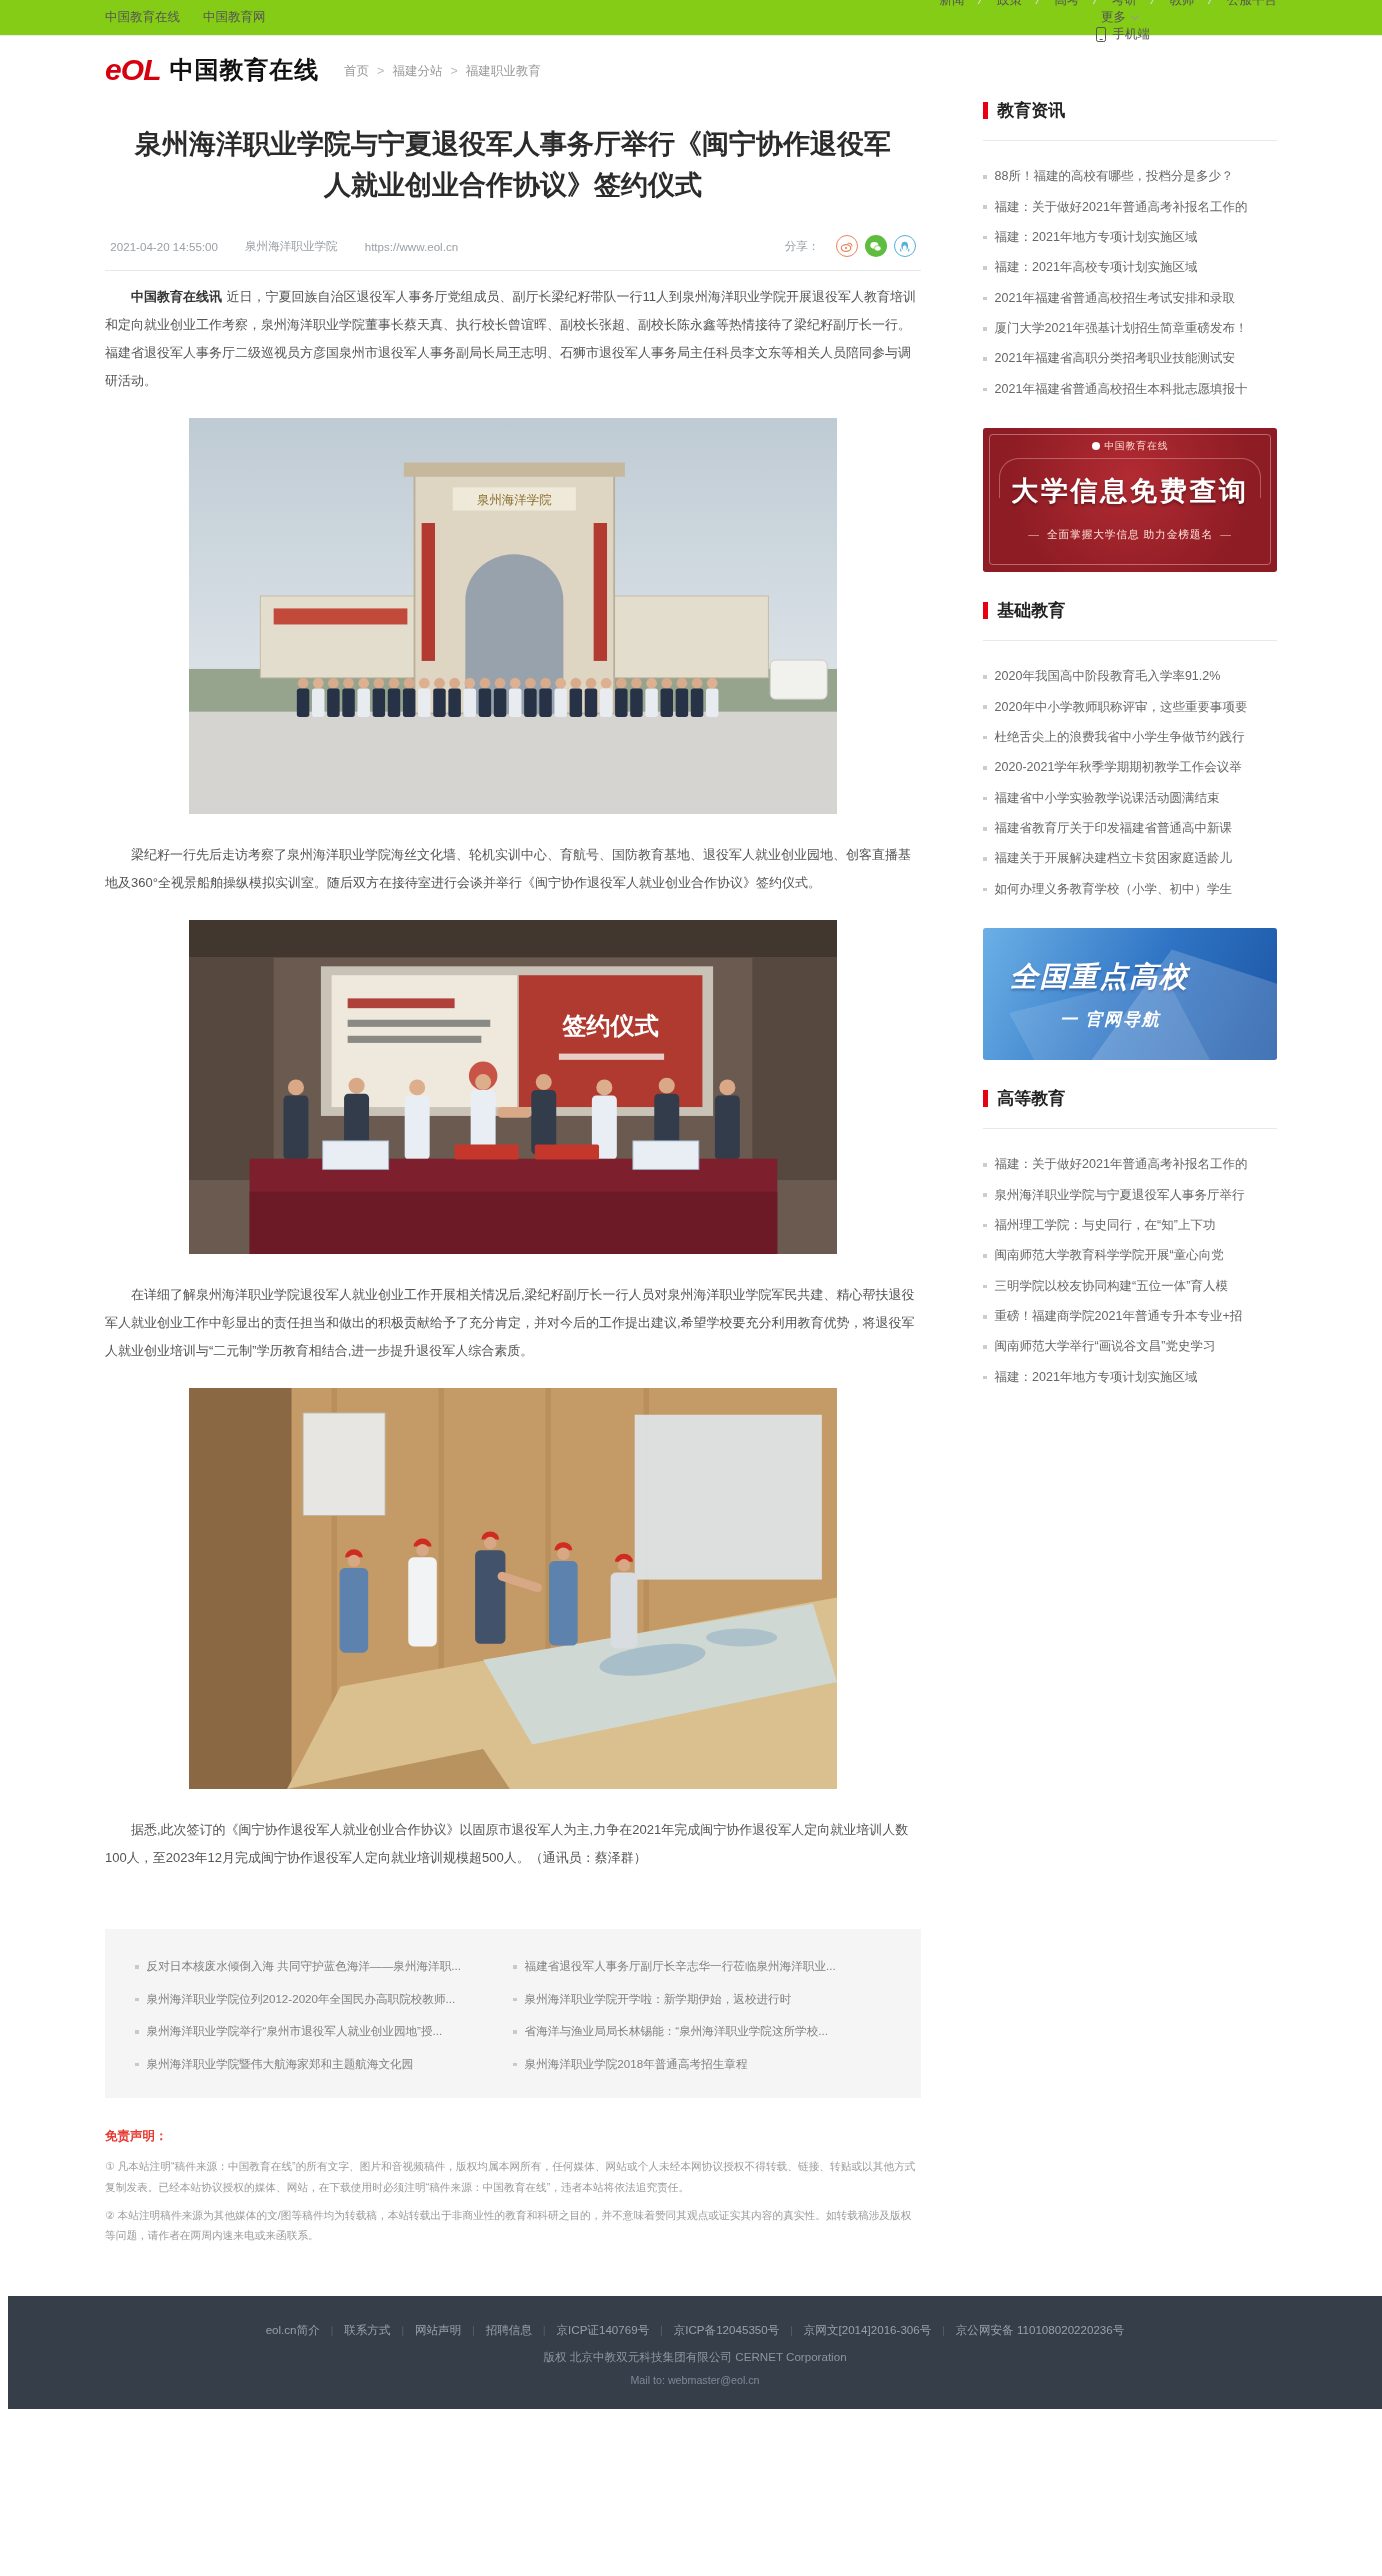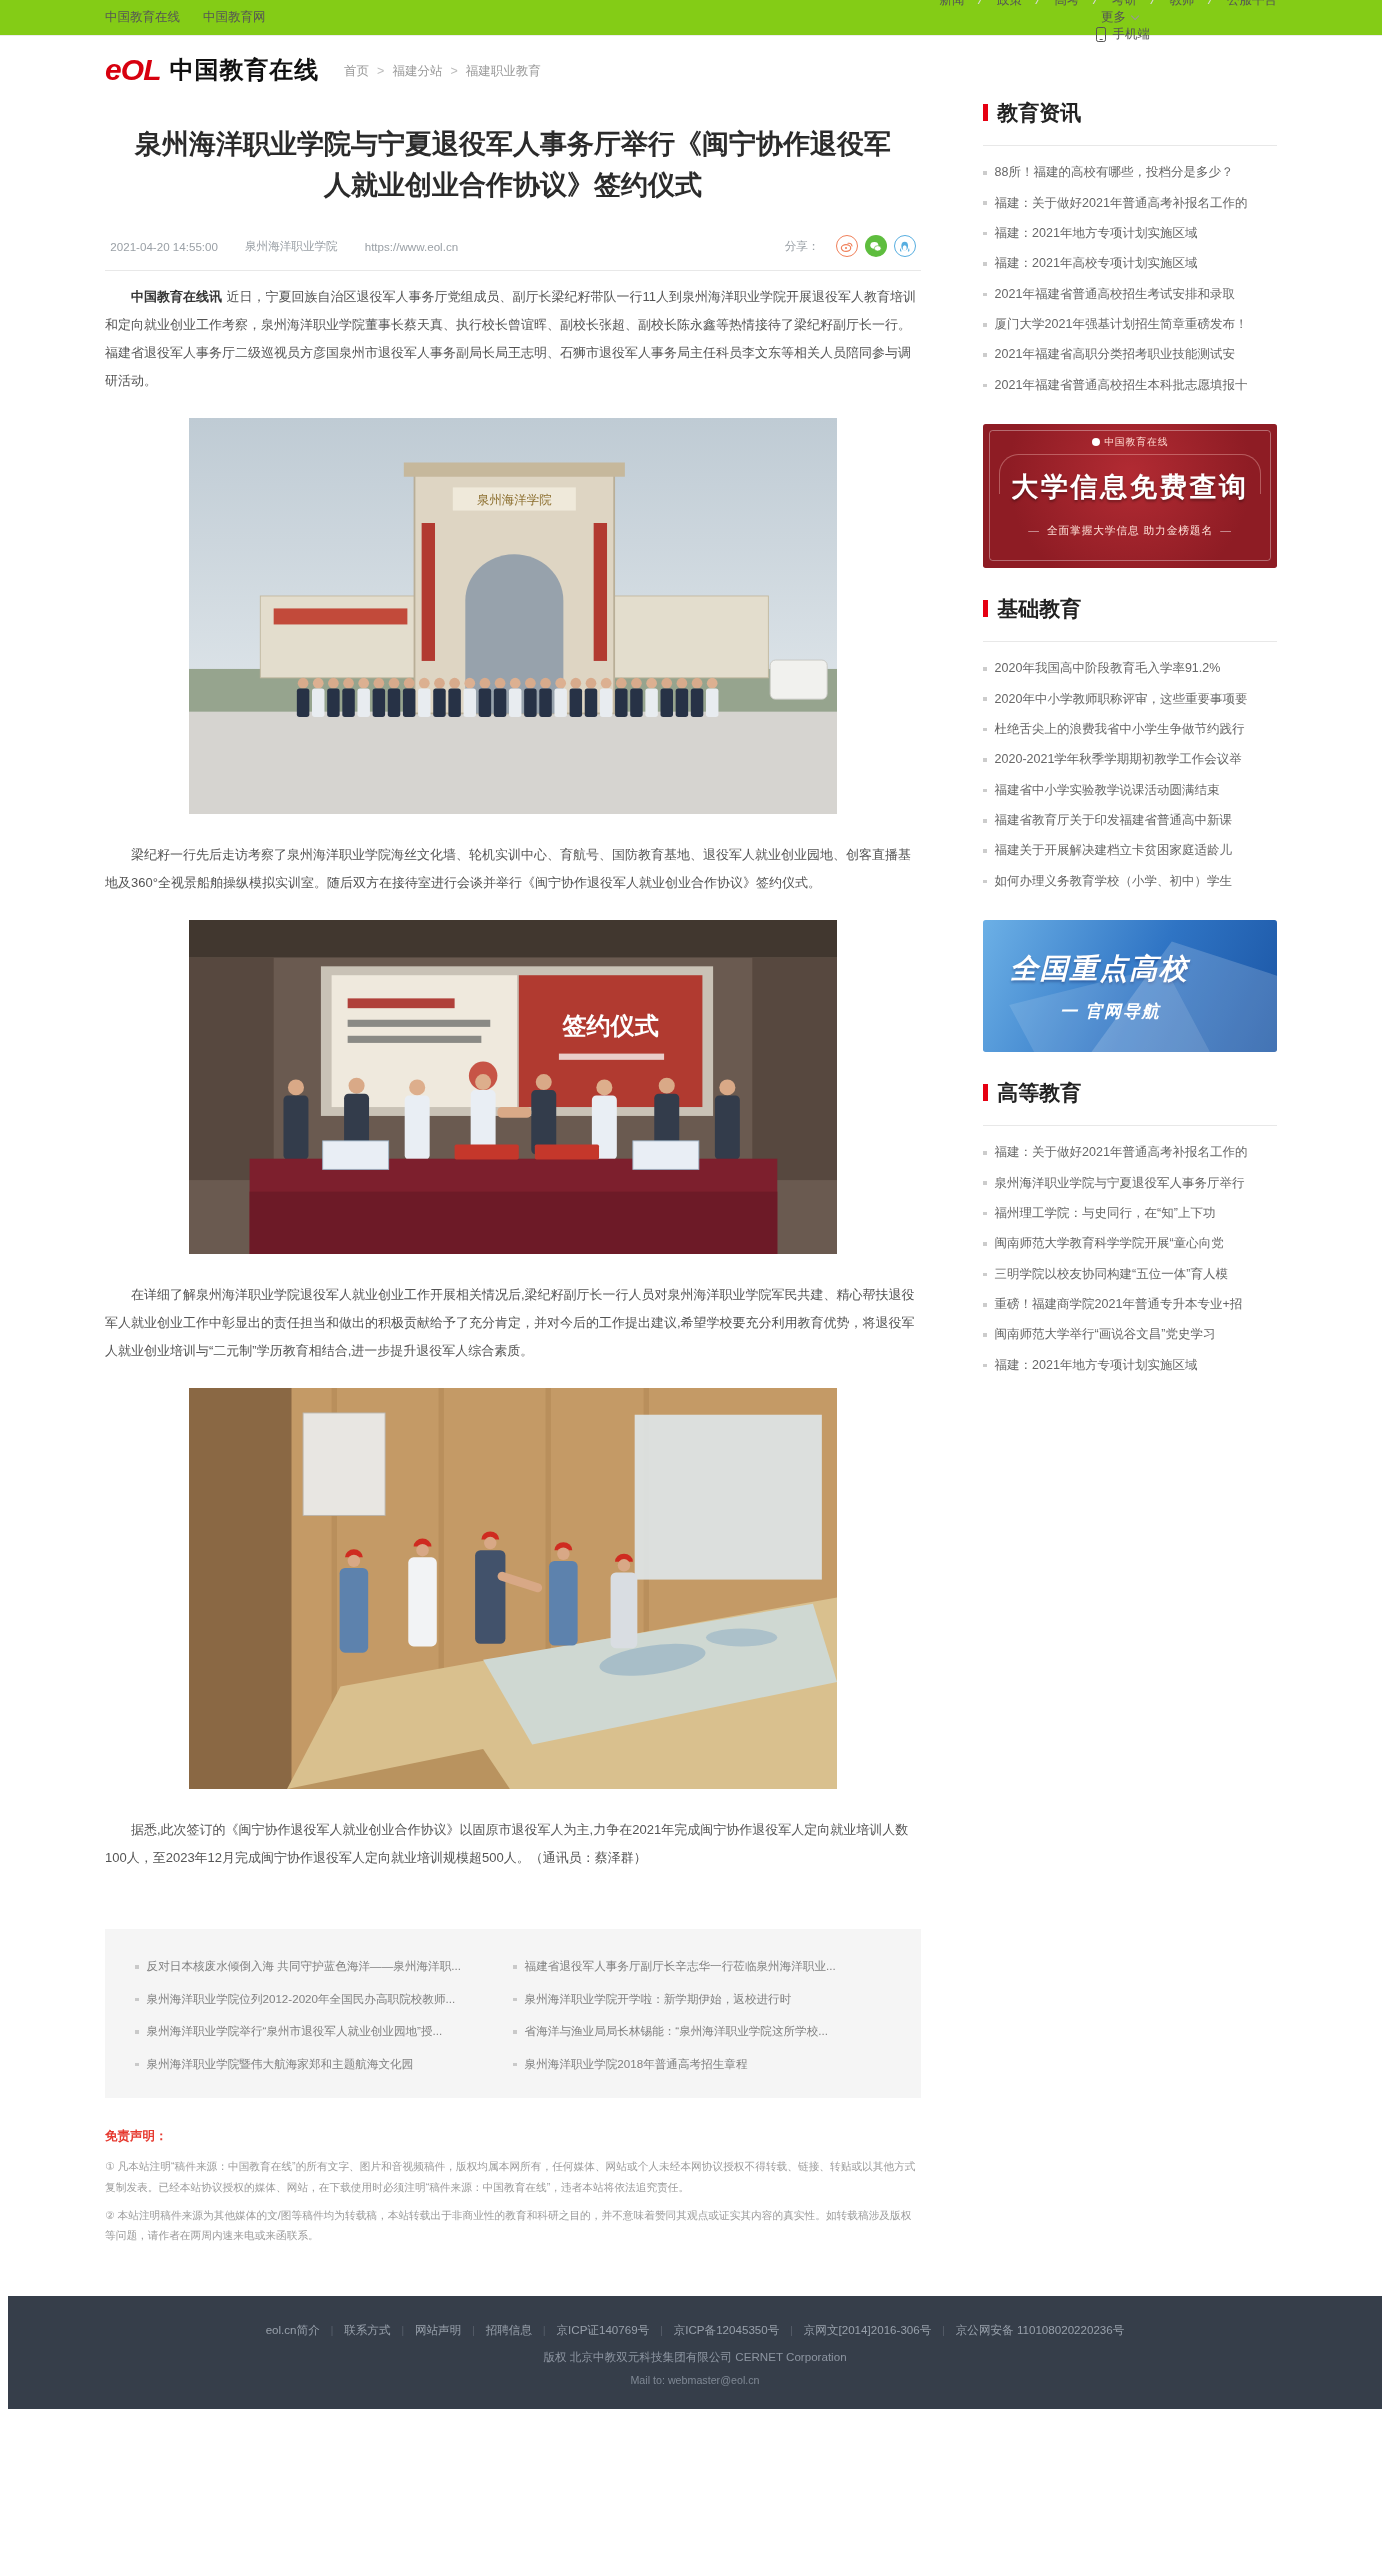--- a/index.html
+++ b/index.html
@@ -56,21 +56,21 @@
   .rel-col li { font-size:11.6px; color:#808080; line-height:2.8; white-space:nowrap; overflow:hidden; text-overflow:ellipsis; padding-right:21.4px; }
   .rel-col li::before { content:""; display:inline-block; width:3.6px; height:3.6px; background:#c9c9c9; margin-right:8px; vertical-align:middle; }
 
   
   .disclaimer { margin:30px 0 41px; }
   .disc-title { color:#e63a30; font-size:12.5px; font-weight:700; margin-bottom:10.7px; }
   .disclaimer p { font-size:10.7px; color:#9b9b9b; line-height:1.95; margin-bottom:7.1px; }
 
   
   .side-sec { margin-bottom:23px; }
-  .side-head { display:flex; align-items:center; font-size:21px; font-weight:800; color:#222; padding-bottom:18px; border-bottom:0.9px solid #e8e8e8; margin-bottom:12px; }
+  .side-head { display:flex; align-items:center; font-size:17px; font-weight:800; color:#222; padding-bottom:18px; border-bottom:0.9px solid #e8e8e8; margin-bottom:21px; }
   .red-bar { width:4.5px; height:17px; background:#e60012; margin-right:9.8px; }
   .side-list { list-style:none; }
   .side-list li { font-size:12.5px; color:#666; padding:6.7px 0; white-space:nowrap; overflow:hidden; text-overflow:ellipsis; }
   .side-list li::before { content:""; display:inline-block; width:3.6px; height:3.6px; background:#ccc; margin-right:8px; vertical-align:middle; }
 
   .banner { display:block; margin:5.3px 0 27px; border-radius:2.7px; overflow:hidden; position:relative; }
   .banner-red { height:144px; background:radial-gradient(circle at 50% 35%, #b22b33 0%, #8e1c24 70%); text-align:center; color:#fff; padding-top:12.5px; }
   .banner-red::before { content:""; position:absolute; inset:6.2px; border:1.8px solid rgba(255,255,255,.35); border-radius:3.6px; pointer-events:none; }
   .banner-red::after { content:""; position:absolute; left:16px; right:16px; top:30px; height:39px; border:1.8px solid rgba(255,210,200,.35); border-bottom:none; border-radius:19.6px 19.6px 0 0; pointer-events:none; }
   .b1-brand { font-size:9.8px; letter-spacing:0.9px; color:#ffd9d0; }

